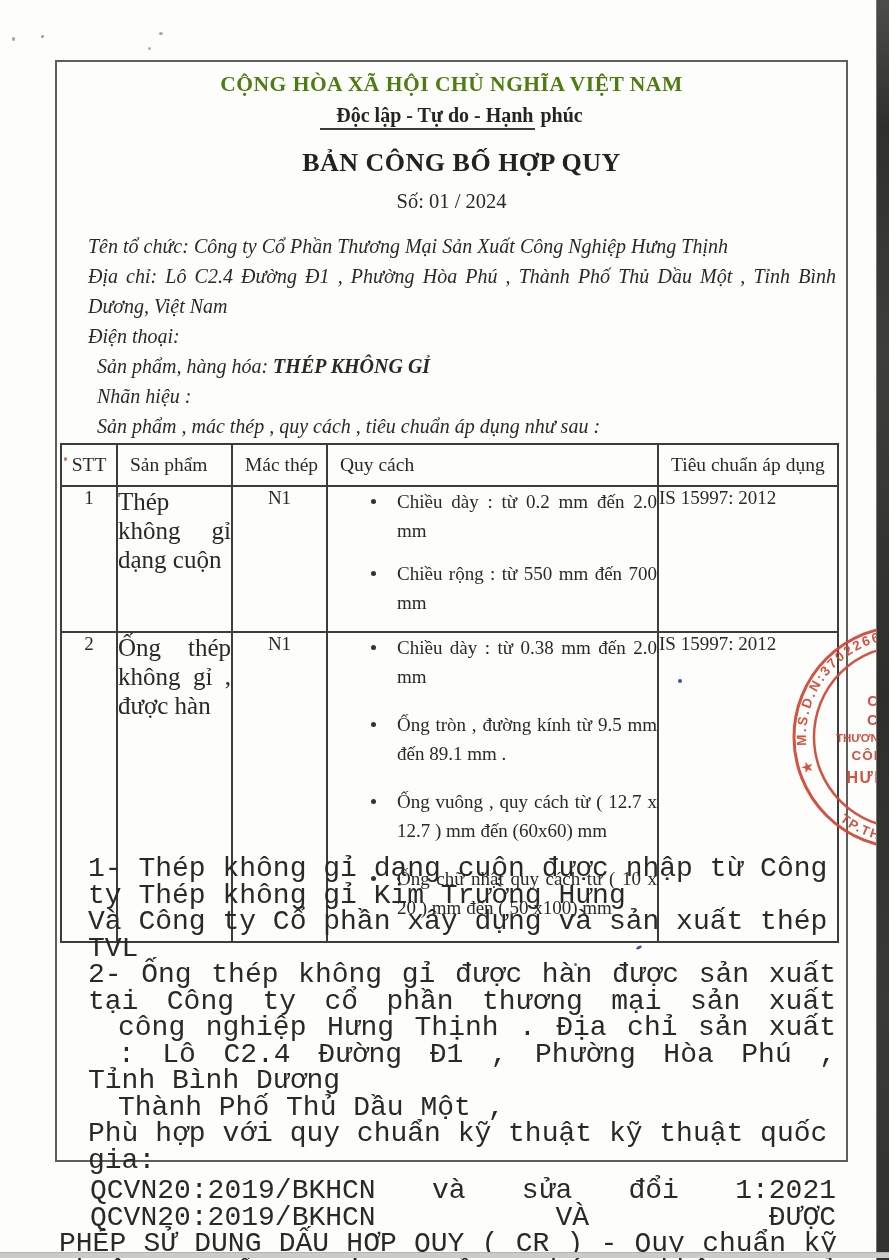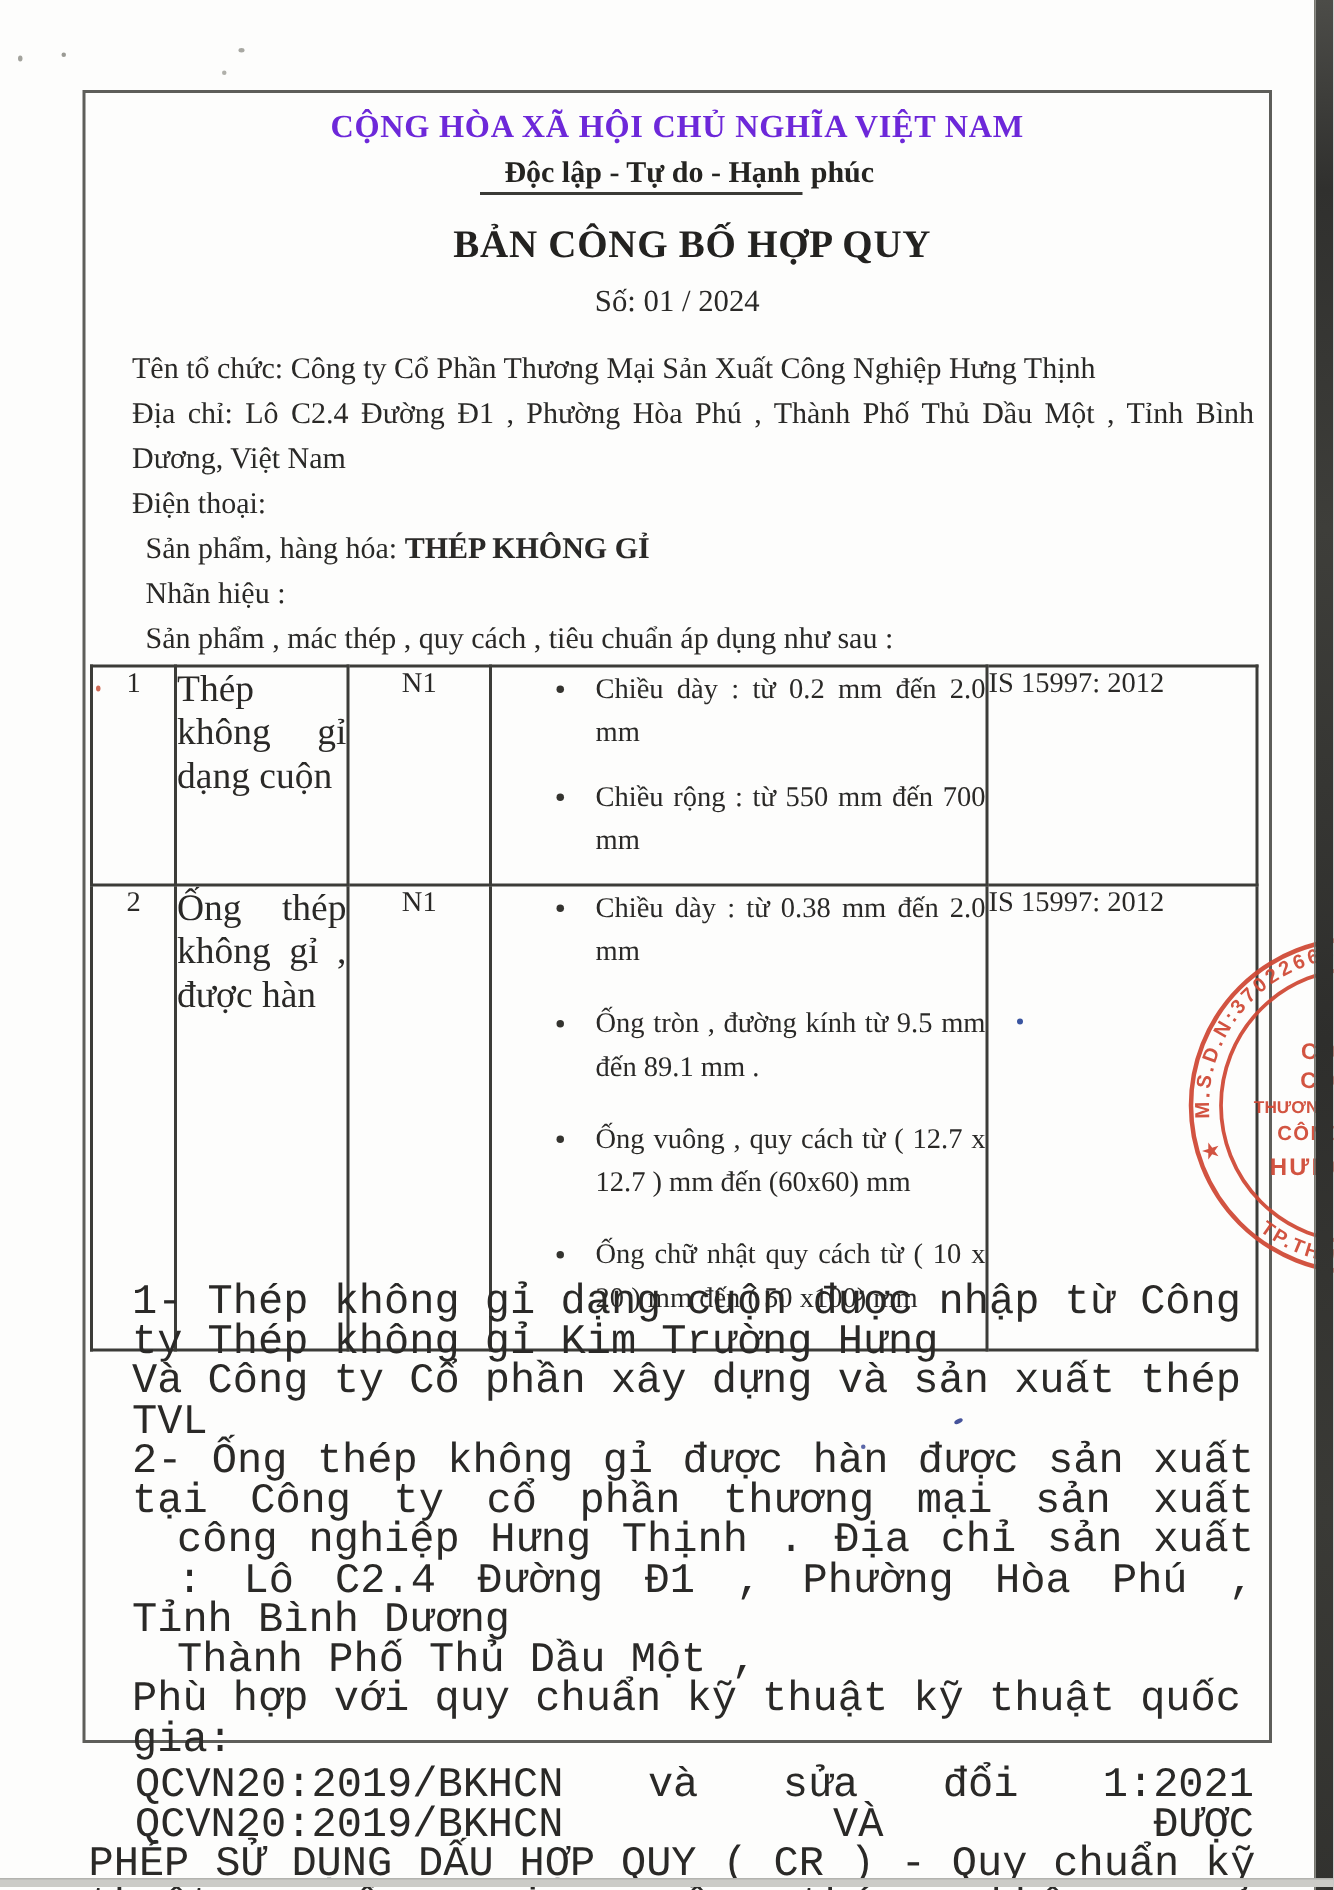--- a/index.html
+++ b/index.html
@@ -14,30 +14,30 @@
 
   
   .doc-border{
     position:absolute;left:55px;top:60px;width:789px;height:1098px;
     border:2px solid #5e5e5a;
     background:transparent;
   }
 
   
   .nat-header{position:absolute;top:10px;left:0;width:100%;text-align:center;}
-  .nat-line1{font-size:21.5px;font-weight:bold;letter-spacing:.5px;color:#6d28d9;}
+  .nat-line1{font-size:21.5px;font-weight:bold;letter-spacing:.5px;color:#4d7c0f;}
   .nat-line2{margin-top:7px;font-size:20px;font-weight:bold;color:#252421;}
   .nat-line2 .u{border-bottom:2px solid #3a3a36;padding:0 2px 2px 16px;}
 
   .doc-title{position:absolute;top:86px;left:0;width:100%;margin:0;text-align:center;
     font-size:26px;font-weight:bold;letter-spacing:.5px;color:#232220;padding-left:10px;}
   .doc-number{position:absolute;top:128px;left:0;width:100%;text-align:center;font-size:20.5px;}
 
   
-  .info{position:absolute;top:169px;left:31px;width:748px;font-size:20px;line-height:30px;}
+  .info{position:absolute;top:169px;left:31px;width:748px;font-size:20px;line-height:30px;font-style:italic;}
   .info p{margin:0;}
   .info .just{text-align:justify;}
   .info .ind{margin-left:9px;}
   .info b{font-weight:bold;}
 
   
   table.products{
     position:absolute;left:3px;top:381px;
     border-collapse:collapse;table-layout:fixed;
     font-size:19px;color:#2a2927;
@@ -126,20 +126,27 @@
 
     <table class="products">
       <colgroup>
         <col style="width:56px">
           <col style="width:115px">
           <col style="width:95px">
           <col style="width:331px">
           <col style="width:180px">
       </colgroup>
       <tbody>
+          <tr>
+        <th class="center">STT</th>
+        <th>Sản phẩm</th>
+        <th>Mác thép</th>
+        <th>Quy cách</th>
+        <th>Tiêu chuẩn áp dụng</th>
+      </tr>
       <tr class="r1">
         <td class="c-stt">1</td>
         <td class="c-prod">Thép không gỉ dạng cuộn</td>
         <td class="c-grade">N1</td>
         <td class="c-specs">
           <ul class="specs">
             <li>Chiều dày : từ 0.2 mm đến 2.0 mm</li>
             <li>Chiều rộng : từ 550 mm đến 700 mm</li>
           </ul>
         </td>

